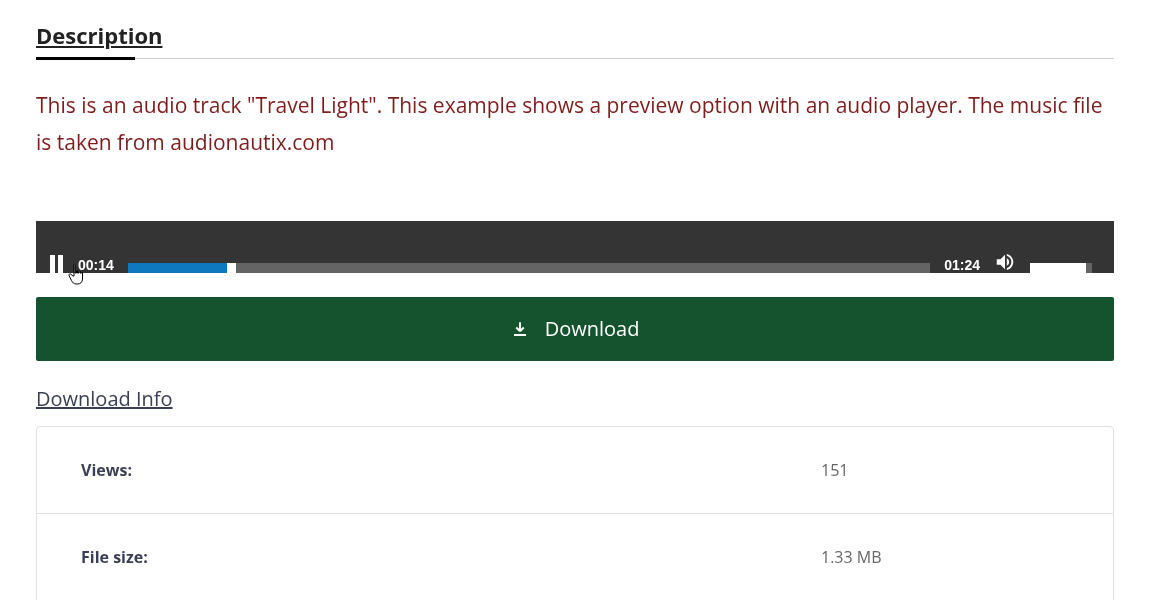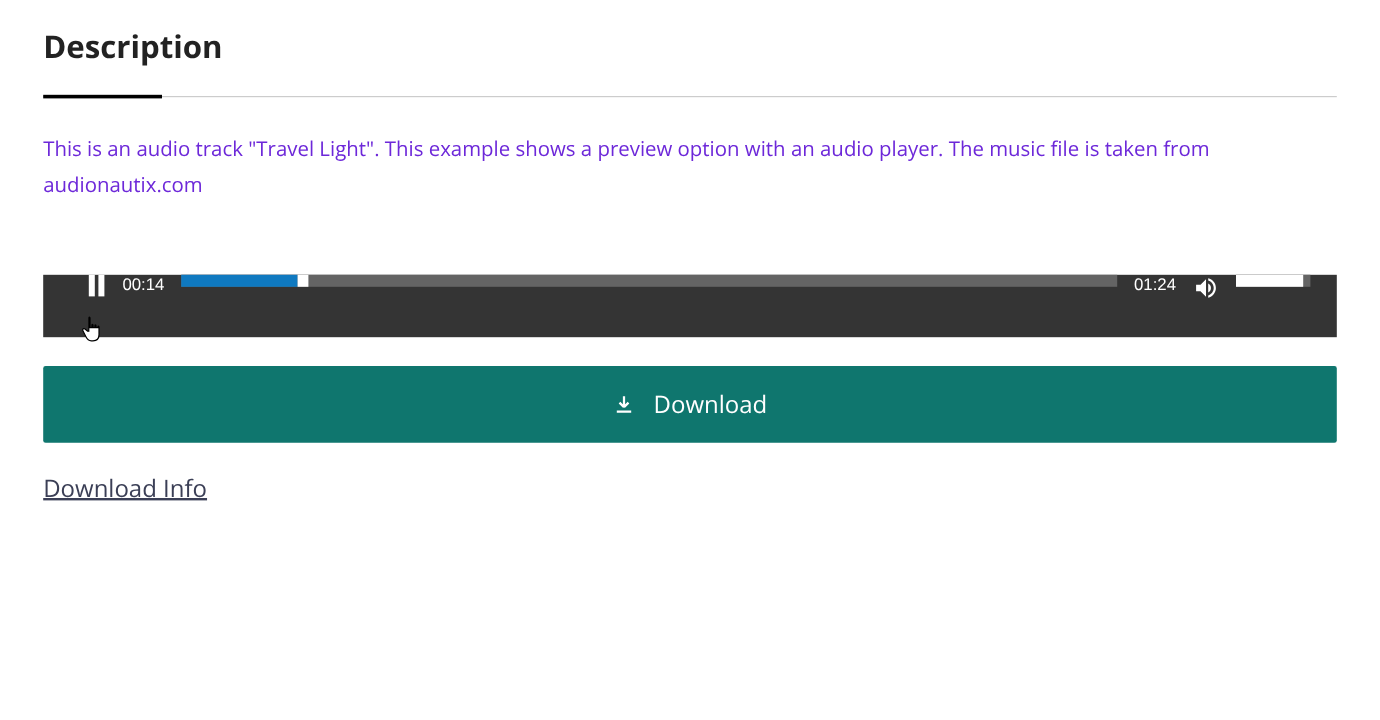--- a/index.html
+++ b/index.html
@@ -8,53 +8,55 @@
       color: #333;
       background: #fff;
       width: 1150px;
       height: 600px;
       overflow: hidden;
     }
     .container {
       padding: 20px 36px 0 36px;
     }
     .section-title {
-      font-size: 26px;
+      font-size: 22px;
       font-weight: 700;
       color: #222;
       padding-bottom: 8px;
-      margin-bottom: 16px;
+      margin-bottom: 0;
+      text-decoration: underline;
     }
     .title-underline-wrap {
       position: relative;
       border-bottom: 1px solid #ccc;
       margin-bottom: 28px;
     }
     .title-underline {
       position: absolute;
       bottom: -2px;
       left: 0;
       height: 3px;
       width: 99px;
       background: #000;
     }
     .description-text {
-      font-size: 17px;
+      font-size: 21px;
       line-height: 1.75;
-      color: #6d28d9;
+      color: #7f1d1d;
       margin-bottom: 60px;
       margin-top: 25px;
     }
     .audio-player {
       background: #343434;
       height: 52px;
       display: flex;
-      align-items: flex-start;
-      padding: 0 22px 0 38px;
+      align-items: flex-end;
+      padding: 0 22px 0 14px;
       gap: 14px;
+      font-weight: bold;
     }
     .pause-btn {
       width: 14px;
       height: 18px;
       display: flex;
       gap: 3px;
       cursor: pointer;
     }
     .pause-btn span {
       width: 5px;
@@ -101,21 +103,21 @@
       cursor: pointer;
     }
     .volume-fill {
       position: absolute;
       left: 0;
       top: 0;
       height: 100%;
       background: #fff;
     }
     .download-btn {
-      background: #0f766e;
+      background: #14532d;
       color: #fff;
       height: 64px;
       display: flex;
       align-items: center;
       justify-content: center;
       gap: 16px;
       font-size: 20px;
       margin-top: 24px;
       cursor: pointer;
       border-radius: 2px;
@@ -197,17 +199,27 @@
 
   <div class="download-btn">
     <svg class="download-icon" viewBox="0 0 24 24" fill="none" stroke="#fff" stroke-width="2.5">
       <path d="M12 3v12m0 0l-5-5m5 5l5-5M4 20h16"></path>
     </svg>
     <span>Download</span>
   </div>
 
   <h3 class="info-title">Download Info</h3>
 
+  <div class="info-table">
+    <div class="info-row">
+      <div class="info-label">Views:</div>
+      <div class="info-value">151</div>
+    </div>
+    <div class="info-row">
+      <div class="info-label">File size:</div>
+      <div class="info-value">1.33 MB</div>
+    </div>
+  </div>
 </div>
 
 <svg class="cursor-hand" viewBox="0 0 20 24">
   <path d="M7 2 C7 1 8 1 8 2 L8 10 L9.5 10 L9.5 8 C9.5 7 10.5 7 10.5 8 L10.5 10 L12 10 L12 8.5 C12 7.5 13 7.5 13 8.5 L13 10 L14.5 10 L14.5 9.5 C14.5 8.5 15.5 8.5 15.5 9.5 L15.5 16 C15.5 19 13.5 21 10.5 21 L9 21 C7 21 5.5 19.5 4.5 17.5 L2 12.5 C1.5 11.5 2.5 10.5 3.5 11 L6 13 L7 13 Z" fill="#fff" stroke="#000" stroke-width="1"></path>
 </svg>
 
 </body></html>

